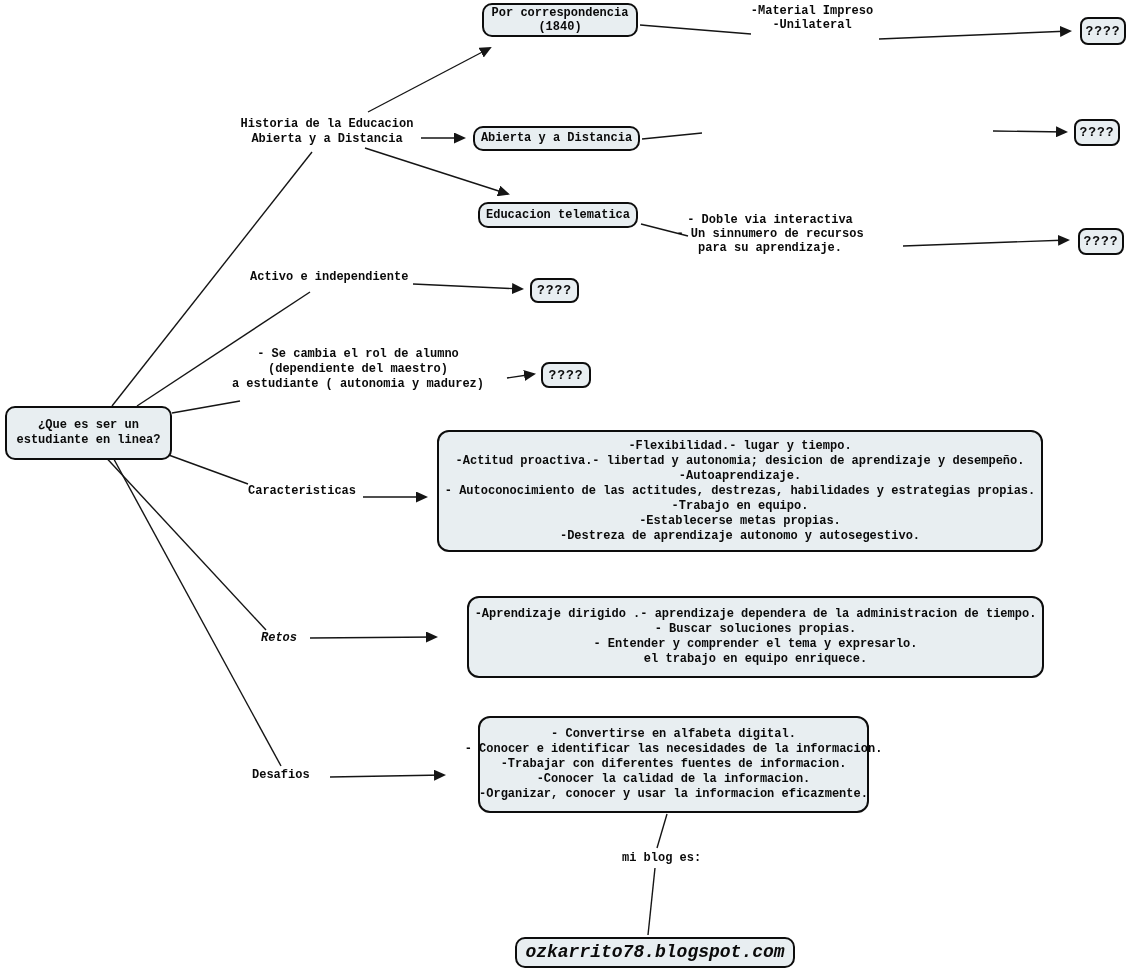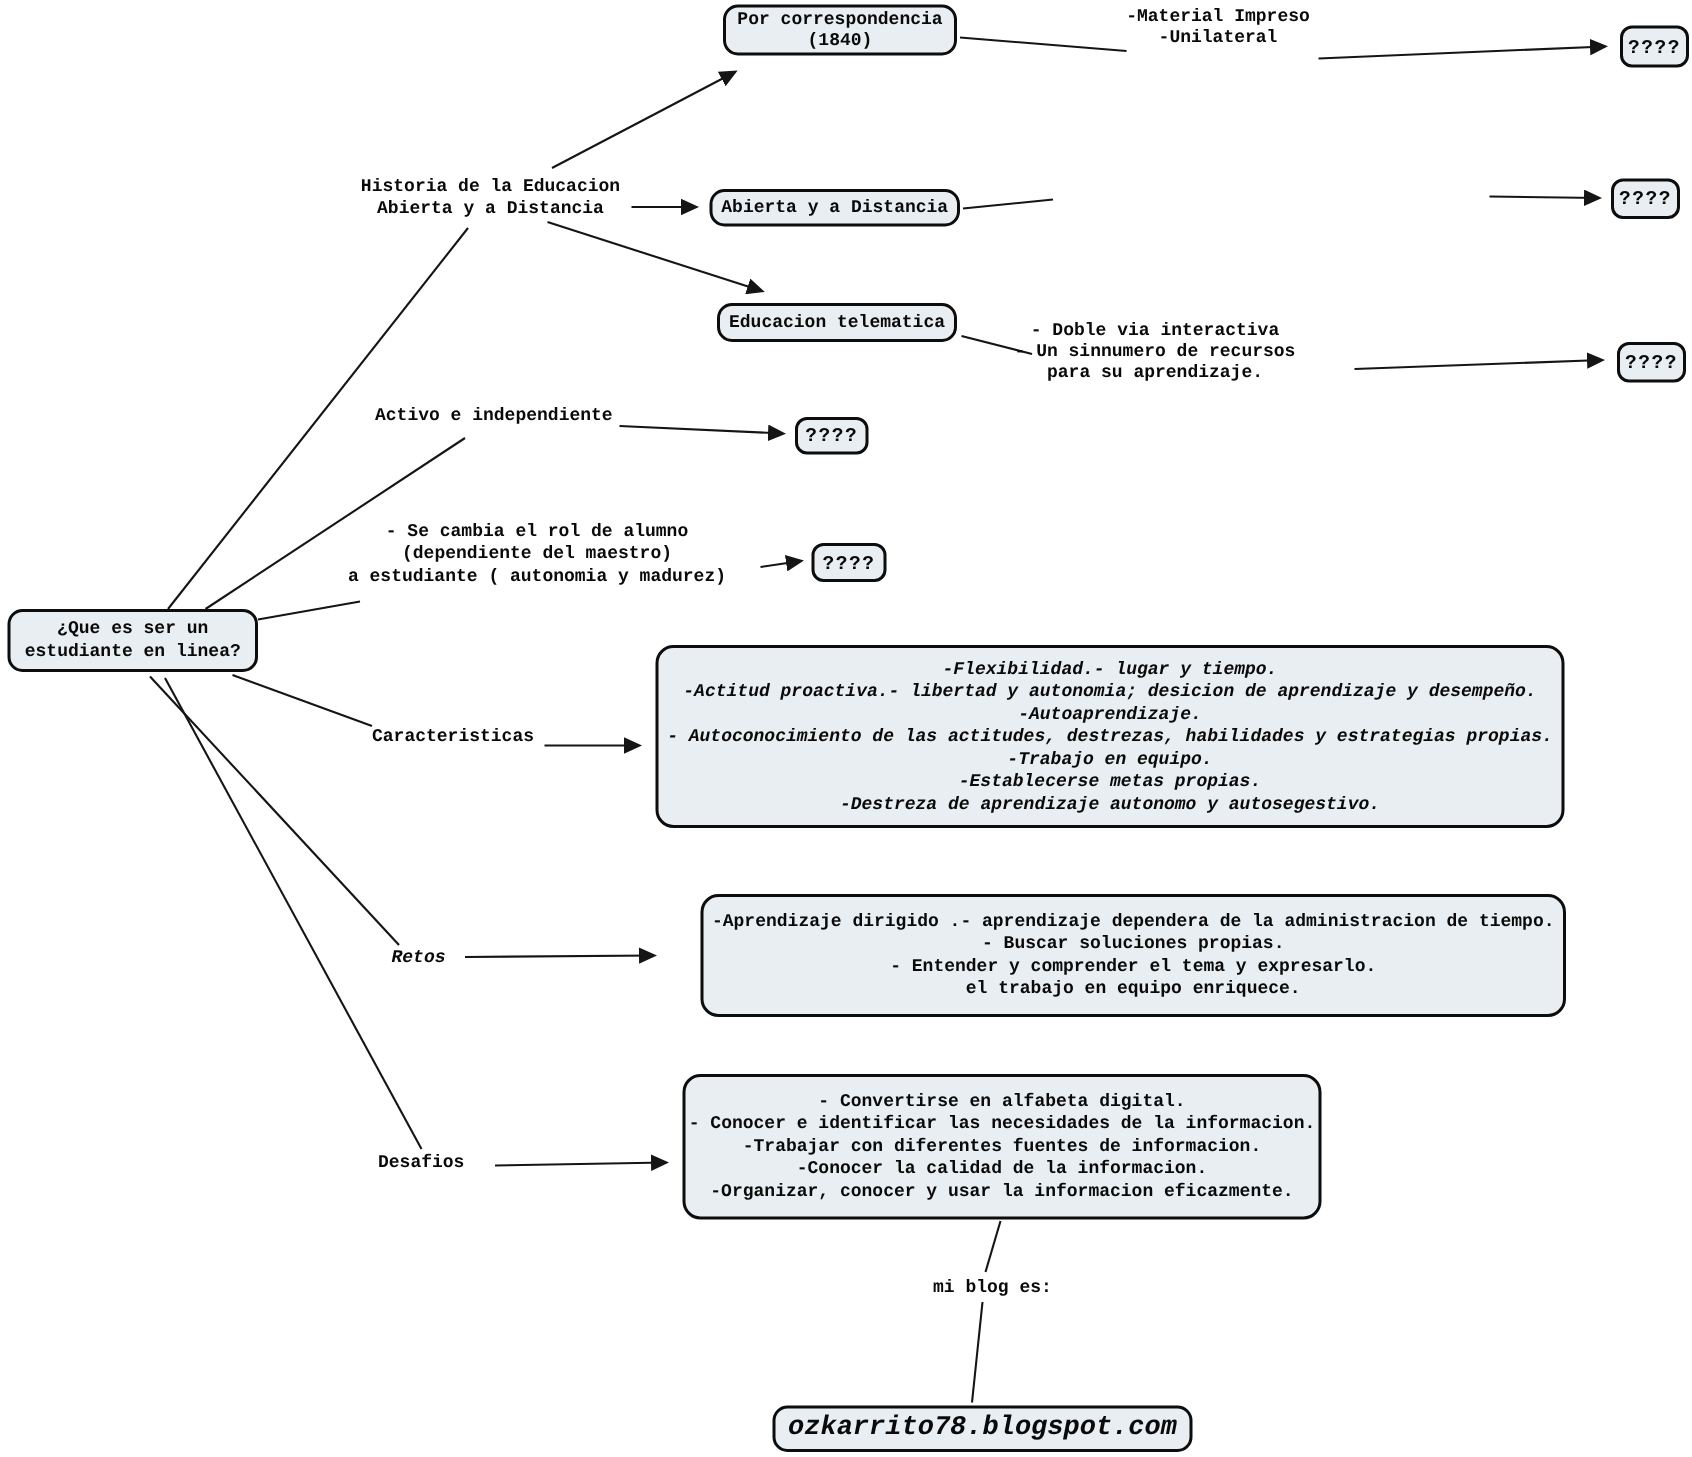--- a/index.html
+++ b/index.html
@@ -71,21 +71,21 @@
     <line x1="903" y1="246" x2="1068" y2="240" marker-end="url(#ah)"></line>
     <line x1="413" y1="284" x2="522" y2="289" marker-end="url(#ah)"></line>
     <line x1="507" y1="378" x2="534" y2="374" marker-end="url(#ah)"></line>
     <line x1="363" y1="497" x2="426" y2="497" marker-end="url(#ah)"></line>
     <line x1="310" y1="638" x2="436" y2="637" marker-end="url(#ah)"></line>
     <line x1="330" y1="777" x2="444" y2="775" marker-end="url(#ah)"></line>
     <line x1="667" y1="814" x2="657" y2="848"></line>
     <line x1="655" y1="868" x2="648" y2="935"></line>
   </svg>
 
-  <div class="node" style="left:5px;top:406px;width:167px;height:42px;">¿Que es ser un
+  <div class="node" style="left:5px;top:406px;width:167px;height:54px;">¿Que es ser un
 estudiante en linea?</div>
 
   <div class="txt center" style="left:238px;top:117px;width:178px;line-height:15px;">Historia de la Educacion
 Abierta y a Distancia</div>
 
   <div class="node" style="left:482px;top:3px;width:156px;height:34px;line-height:14px;">Por correspondencia
 (1840)</div>
   <div class="txt center" style="left:737px;top:4px;width:150px;">-Material Impreso
 -Unilateral</div>
   <div class="node qnode" style="left:1080px;top:17px;width:46px;height:28px;">????</div>
@@ -101,36 +101,36 @@
 
   <div class="txt" style="left:250px;top:270px;">Activo e independiente</div>
   <div class="node qnode" style="left:530px;top:278px;width:49px;height:25px;">????</div>
 
   <div class="txt center" style="left:230px;top:347px;width:256px;line-height:15px;">- Se cambia el rol de alumno
 (dependiente del maestro)
 a estudiante ( autonomia y madurez)</div>
   <div class="node qnode" style="left:541px;top:362px;width:50px;height:26px;">????</div>
 
   <div class="txt" style="left:248px;top:484px;">Caracteristicas</div>
-  <div class="node bignode" style="left:437px;top:430px;width:606px;height:122px;font-style:italic;">-Flexibilidad.- lugar y tiempo.
+  <div class="node bignode" style="left:437px;top:430px;width:606px;height:122px;">-Flexibilidad.- lugar y tiempo.
 -Actitud proactiva.- libertad y autonomia; desicion de aprendizaje y desempeño.
 -Autoaprendizaje.
 - Autoconocimiento de las actitudes, destrezas, habilidades y estrategias propias.
 -Trabajo en equipo.
 -Establecerse metas propias.
 -Destreza de aprendizaje autonomo y autosegestivo.</div>
 
   <div class="txt" style="left:261px;top:631px;font-style:italic;">Retos</div>
   <div class="node bignode" style="left:447px;top:596px;width:577px;height:82px;margin-left:20px;">-Aprendizaje dirigido .- aprendizaje dependera de la administracion de tiempo.
 - Buscar soluciones propias.
 - Entender y comprender el tema y expresarlo.
 el trabajo en equipo enriquece.</div>
 
   <div class="txt" style="left:252px;top:768px;">Desafios</div>
-  <div class="node bignode" style="left:455px;top:716px;width:426px;height:97px;">- Convertirse en alfabeta digital.
+  <div class="node bignode" style="left:478px;top:716px;width:391px;height:97px;">- Convertirse en alfabeta digital.
 - Conocer e identificar las necesidades de la informacion.
 -Trabajar con diferentes fuentes de informacion.
 -Conocer la calidad de la informacion.
 -Organizar, conocer y usar la informacion eficazmente.</div>
 
   <div class="txt" style="left:622px;top:851px;">mi blog es:</div>
   <div class="node blogbox" style="left:515px;top:937px;width:280px;height:31px;">ozkarrito78.blogspot.com</div>
 
 </div>
 

